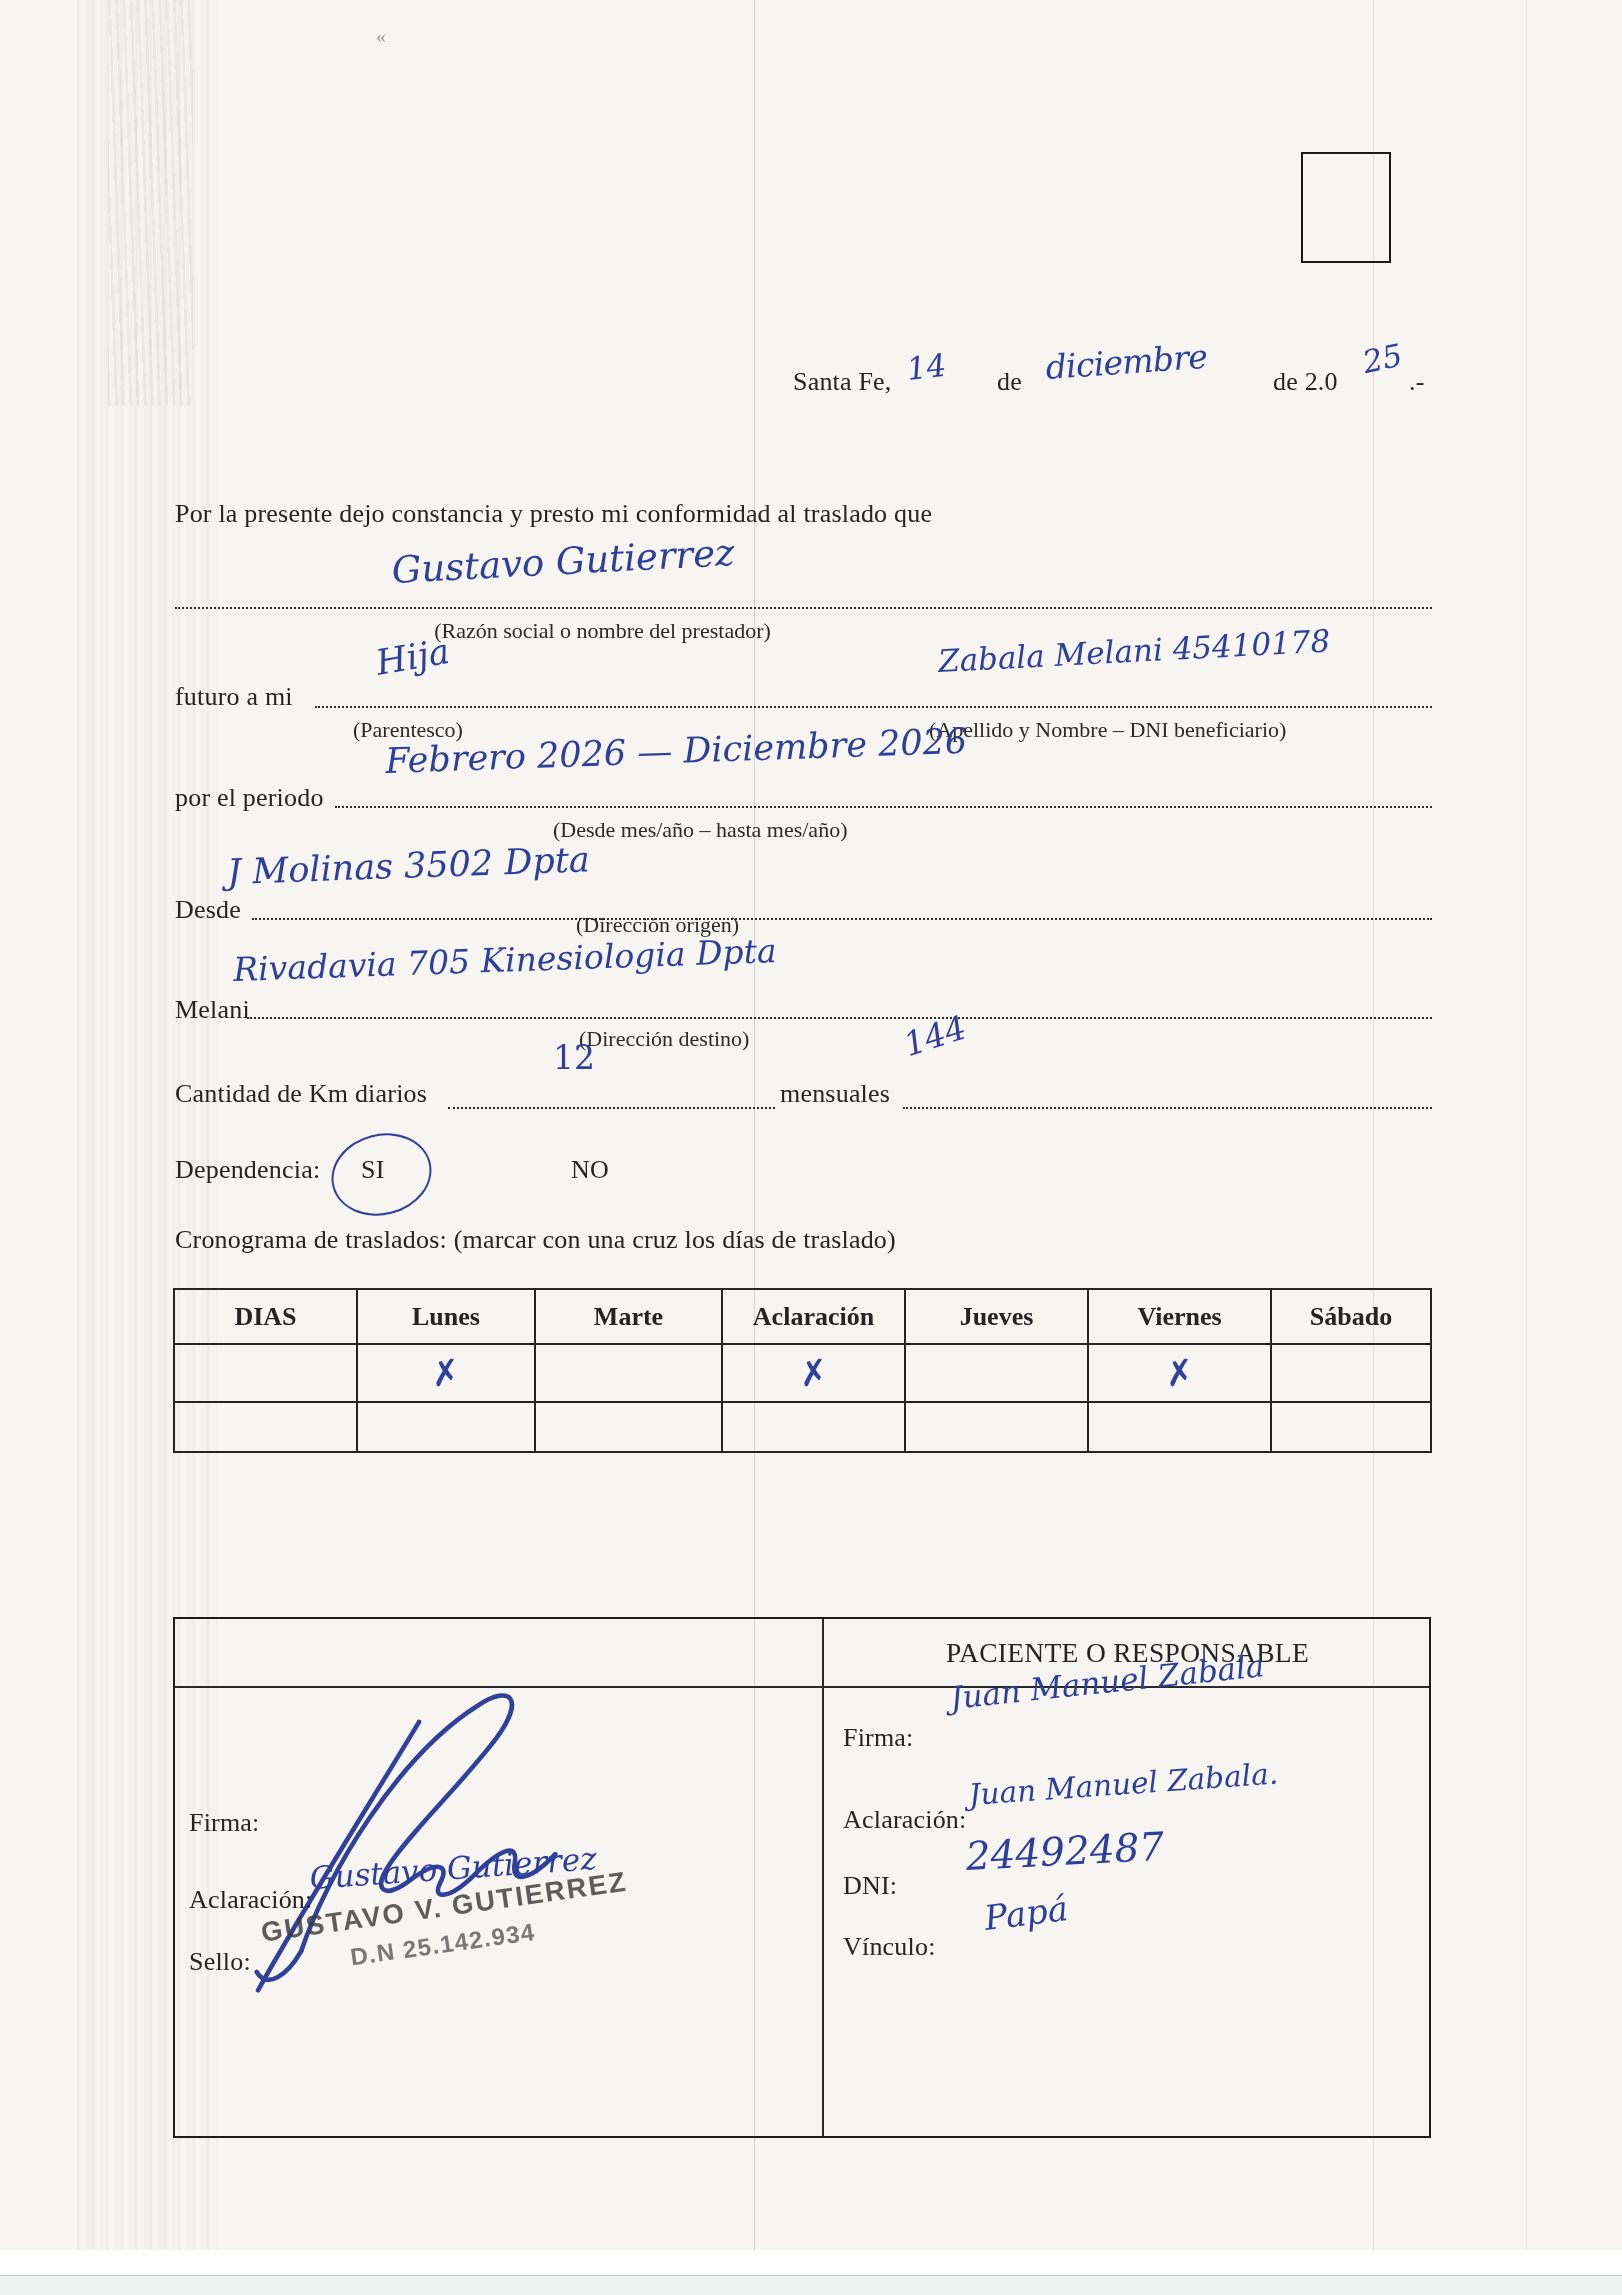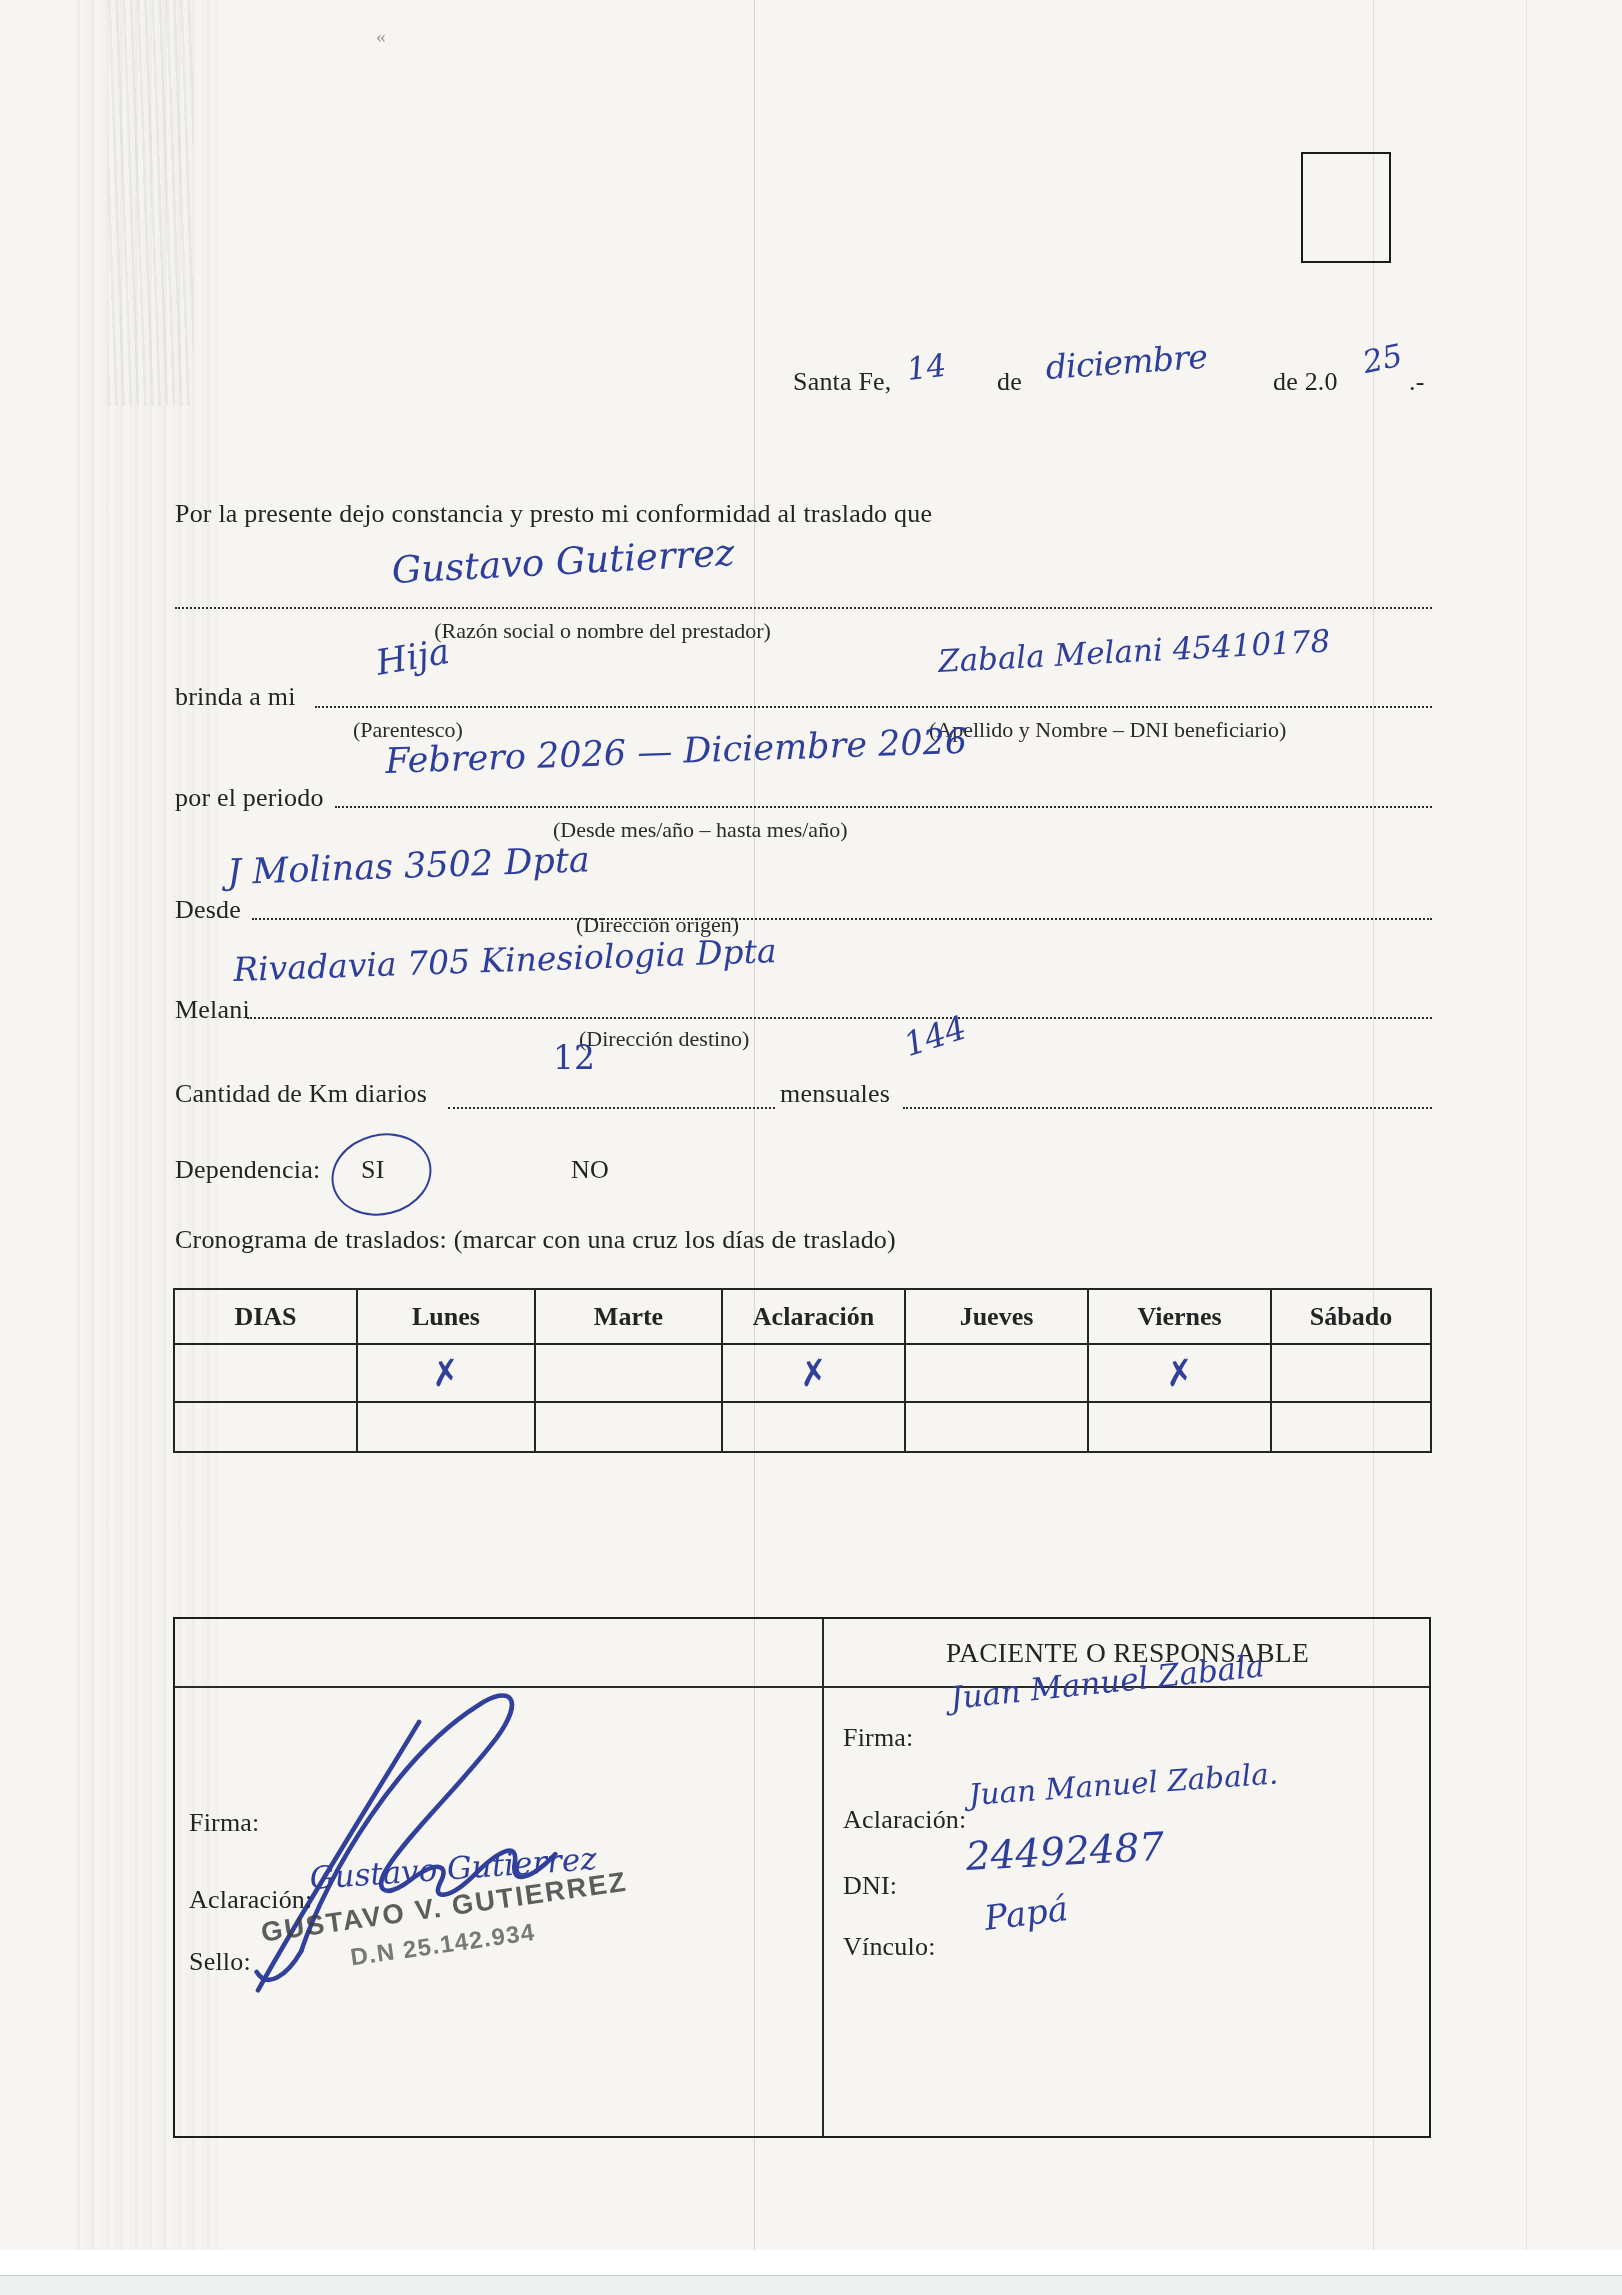--- a/index.html
+++ b/index.html
@@ -125,21 +125,21 @@
   <span class="printed" style="left:1273px;top:367px;">de 2.0</span>
   <span class="hw" style="left:1367px;top:344px;font-size:31px;transform:rotate(-12deg);">25</span>
   <span class="printed" style="left:1409px;top:367px;">.-</span>
 
   <span class="printed" style="left:175px;top:499px;">Por la presente dejo constancia y presto mi conformidad al traslado que</span>
 
   <span class="hw" style="left:393px;top:549px;font-size:37px;transform:rotate(-3deg);">Gustavo Gutierrez</span>
   <div class="dotline" style="left:175px;top:607px;width:1257px;"></div>
   <span class="caption" style="left:367px;top:618px;width:471px;text-align:center;">(Razón social o nombre del prestador)</span>
 
-  <span class="printed" style="left:175px;top:682px;">brinda a mi</span>
+  <span class="printed" style="left:175px;top:682px;">futuro a mi</span>
   <span class="hw" style="left:380px;top:643px;font-size:35px;transform:rotate(-10deg);">Hija</span>
   <span class="hw" style="left:939px;top:643px;font-size:31px;transform:rotate(-3deg);">Zabala Melani   45410178</span>
   <div class="dotline" style="left:315px;top:706px;width:1117px;"></div>
   <span class="caption" style="left:353px;top:717px;">(Parentesco)</span>
   <span class="caption" style="left:929px;top:717px;">(Apellido y Nombre – DNI beneficiario)</span>
 
   <span class="printed" style="left:175px;top:783px;">por el periodo</span>
   <span class="hw" style="left:386px;top:741px;font-size:35px;transform:rotate(-2deg);">Febrero 2026 — Diciembre 2026</span>
   <div class="dotline" style="left:335px;top:806px;width:1097px;"></div>
   <span class="caption" style="left:553px;top:817px;">(Desde mes/año – hasta mes/año)</span>

